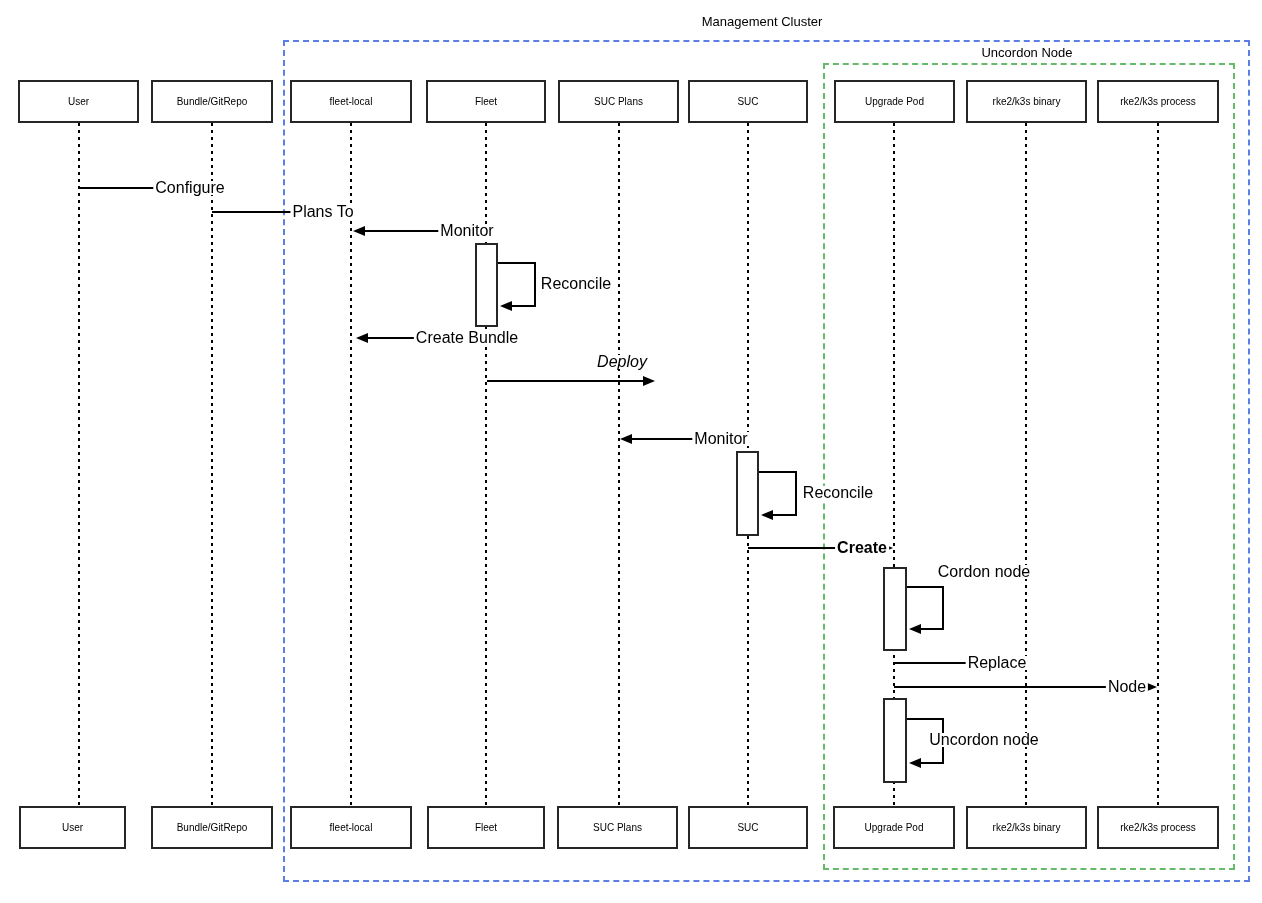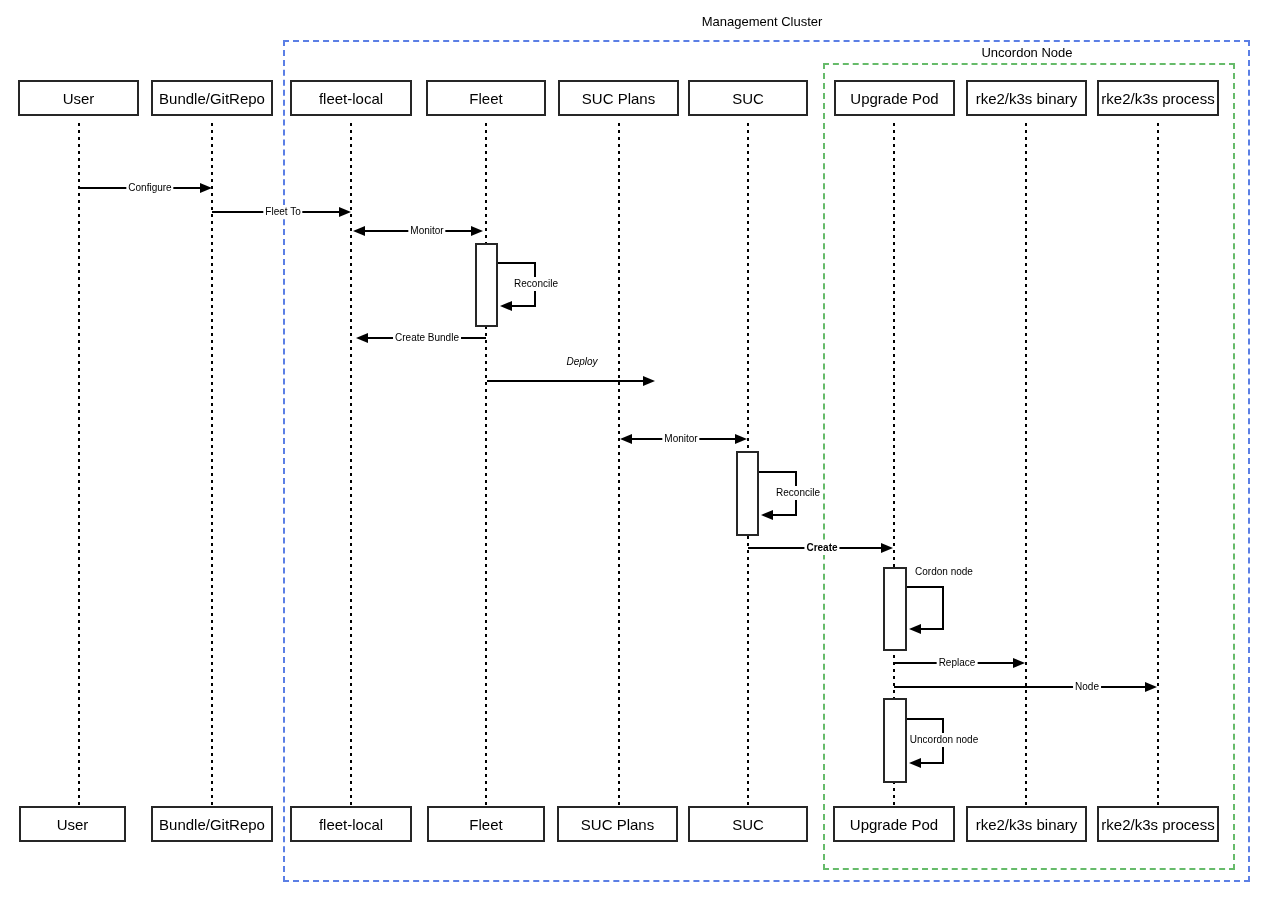--- a/index.html
+++ b/index.html
@@ -6,43 +6,43 @@
   .stage {
     position:relative; width:1262px; height:903px; background:#fff;
     font-family:"Liberation Sans", sans-serif; color:#000; overflow:hidden;
   }
   .frame { position:absolute; border:2px dashed; background:transparent; }
   .frame-label {
     position:absolute; transform:translateX(-50%); font-size:13px; line-height:18px;
     white-space:nowrap; color:#000; background:#fff; padding:0 3px;
   }
   .pbox {
-    position:absolute; width:121px; height:36px; background:#fff;
+    position:absolute; width:121px; height:43px; background:#fff;
     border:2px solid #262626; box-sizing:border-box;
     display:flex; align-items:center; justify-content:center;
-    font-size:15px; white-space:nowrap; z-index:5;
+    font-size:10px; white-space:nowrap; z-index:5;
   }
   .lifeline {
     position:absolute; width:2px; top:123px; height:683px;
     background:repeating-linear-gradient(to bottom,#000 0,#000 2.5px,transparent 2.5px,transparent 7px);
     z-index:1;
   }
   .activation {
     position:absolute; width:23px; background:#fff; border:2px solid #262626;
     box-sizing:border-box; z-index:3;
   }
   .hline { position:absolute; height:2px; background:#000; z-index:2; }
   .vline { position:absolute; width:2px; background:#000; z-index:2; }
   .ah-r { position:absolute; width:0; height:0; border-top:5px solid transparent;
           border-bottom:5px solid transparent; border-left:12px solid #000; z-index:2; }
   .ah-l { position:absolute; width:0; height:0; border-top:5px solid transparent;
           border-bottom:5px solid transparent; border-right:12px solid #000; z-index:2; }
   .mlabel {
     position:absolute; transform:translate(-50%,-50%); background:#fff; padding:0 2px;
-    font-size:10px; line-height:14px; white-space:nowrap; z-index:4;
+    font-size:16px; line-height:14px; white-space:nowrap; z-index:4;margin-left:40px;
   }
 </style>
 </head>
 <body>
 
 <div class="stage">
 
   <div class="frame" style="left:283px; top:40px; width:963px; height:838px; border-color:#5b7fe5;"></div>
   <div class="frame-label" style="left:762px; top:13px;">Management Cluster</div>
 
@@ -119,21 +119,21 @@
   <div class="activation" style="left:736px; top:451px; height:85px;"></div>
   <div class="activation" style="left:883px; top:567px; height:84px; width:24px;"></div>
   <div class="activation" style="left:883px; top:698px; height:85px; width:24px;"></div>
 
   <div class="hline" style="left:79px; top:187px; width:121px;"></div>
   <div class="ah-r" style="left:200px; top:183px;"></div>
   <div class="mlabel" style="left:150px; top:188px;">Configure</div>
 
   <div class="hline" style="left:212px; top:211px; width:127px;"></div>
   <div class="ah-r" style="left:339px; top:207px;"></div>
-  <div class="mlabel" style="left:283px; top:212px;">Fleet To</div>
+  <div class="mlabel" style="left:283px; top:212px;">Plans To</div>
 
   <div class="hline" style="left:364px; top:230px; width:107px;"></div>
   <div class="ah-l" style="left:353px; top:226px;"></div>
   <div class="ah-r" style="left:471px; top:226px;"></div>
   <div class="mlabel" style="left:427px; top:231px;">Monitor</div>
 
   <div class="hline" style="left:498px; top:262px; width:38px;"></div>
   <div class="vline" style="left:534px; top:262px; height:44px;"></div>
   <div class="hline" style="left:512px; top:305px; width:24px;"></div>
   <div class="ah-l" style="left:500px; top:301px;"></div>

